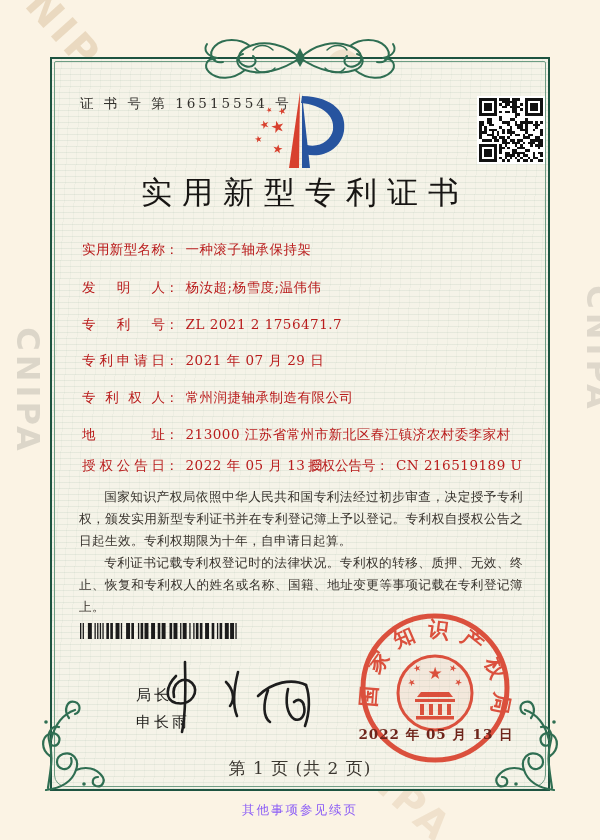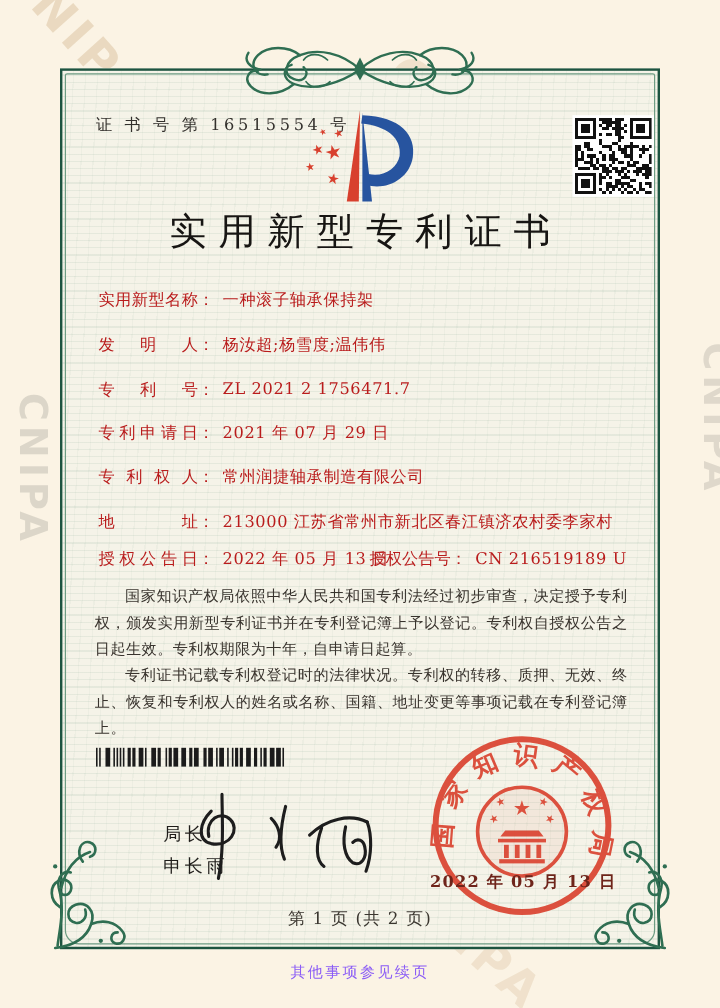--- a/index.html
+++ b/index.html
@@ -48,21 +48,21 @@
   .body-text p{margin:0;text-indent:2em;}
   
   .barcode{position:absolute;left:80px;top:623px;width:158px;height:16px;}
   .director{position:absolute;left:88px;top:682px;font-size:15px;line-height:27px;letter-spacing:3px;color:#1f1d1a;margin-left:48px;}
   .signature{position:absolute;left:138px;top:656px;}
   .seal{position:absolute;left:356px;top:609px;}
   .seal-date{
     position:absolute;left:358px;top:726px;width:156px;text-align:center;
     font-size:13.5px;font-weight:bold;letter-spacing:1px;color:#6e241a;
   }
-  .page-info{position:absolute;left:0;top:757px;width:600px;text-align:center;font-size:14px;letter-spacing:1px;color:#3a362f;}
+  .page-info{position:absolute;left:0;top:757px;width:600px;text-align:center;font-size:17px;letter-spacing:1px;color:#3a362f;}
   .footer-note{position:absolute;left:0;top:802px;width:600px;text-align:center;font-size:12.5px;letter-spacing:2px;color:#8b5cf6;}
   
   .orn{position:absolute;pointer-events:none;}
   .logo{position:absolute;left:250px;top:84px;}
   .qr{position:absolute;left:477px;top:96px;width:64px;height:64px;background:#fff;padding:2px;}
 </style>
 </head>
 <body>
 
 <div class="wm" style="left:-14px;top:6px;font-size:40px;color:rgba(196,158,110,0.30);transform:rotate(48deg);">CNIPA</div>

